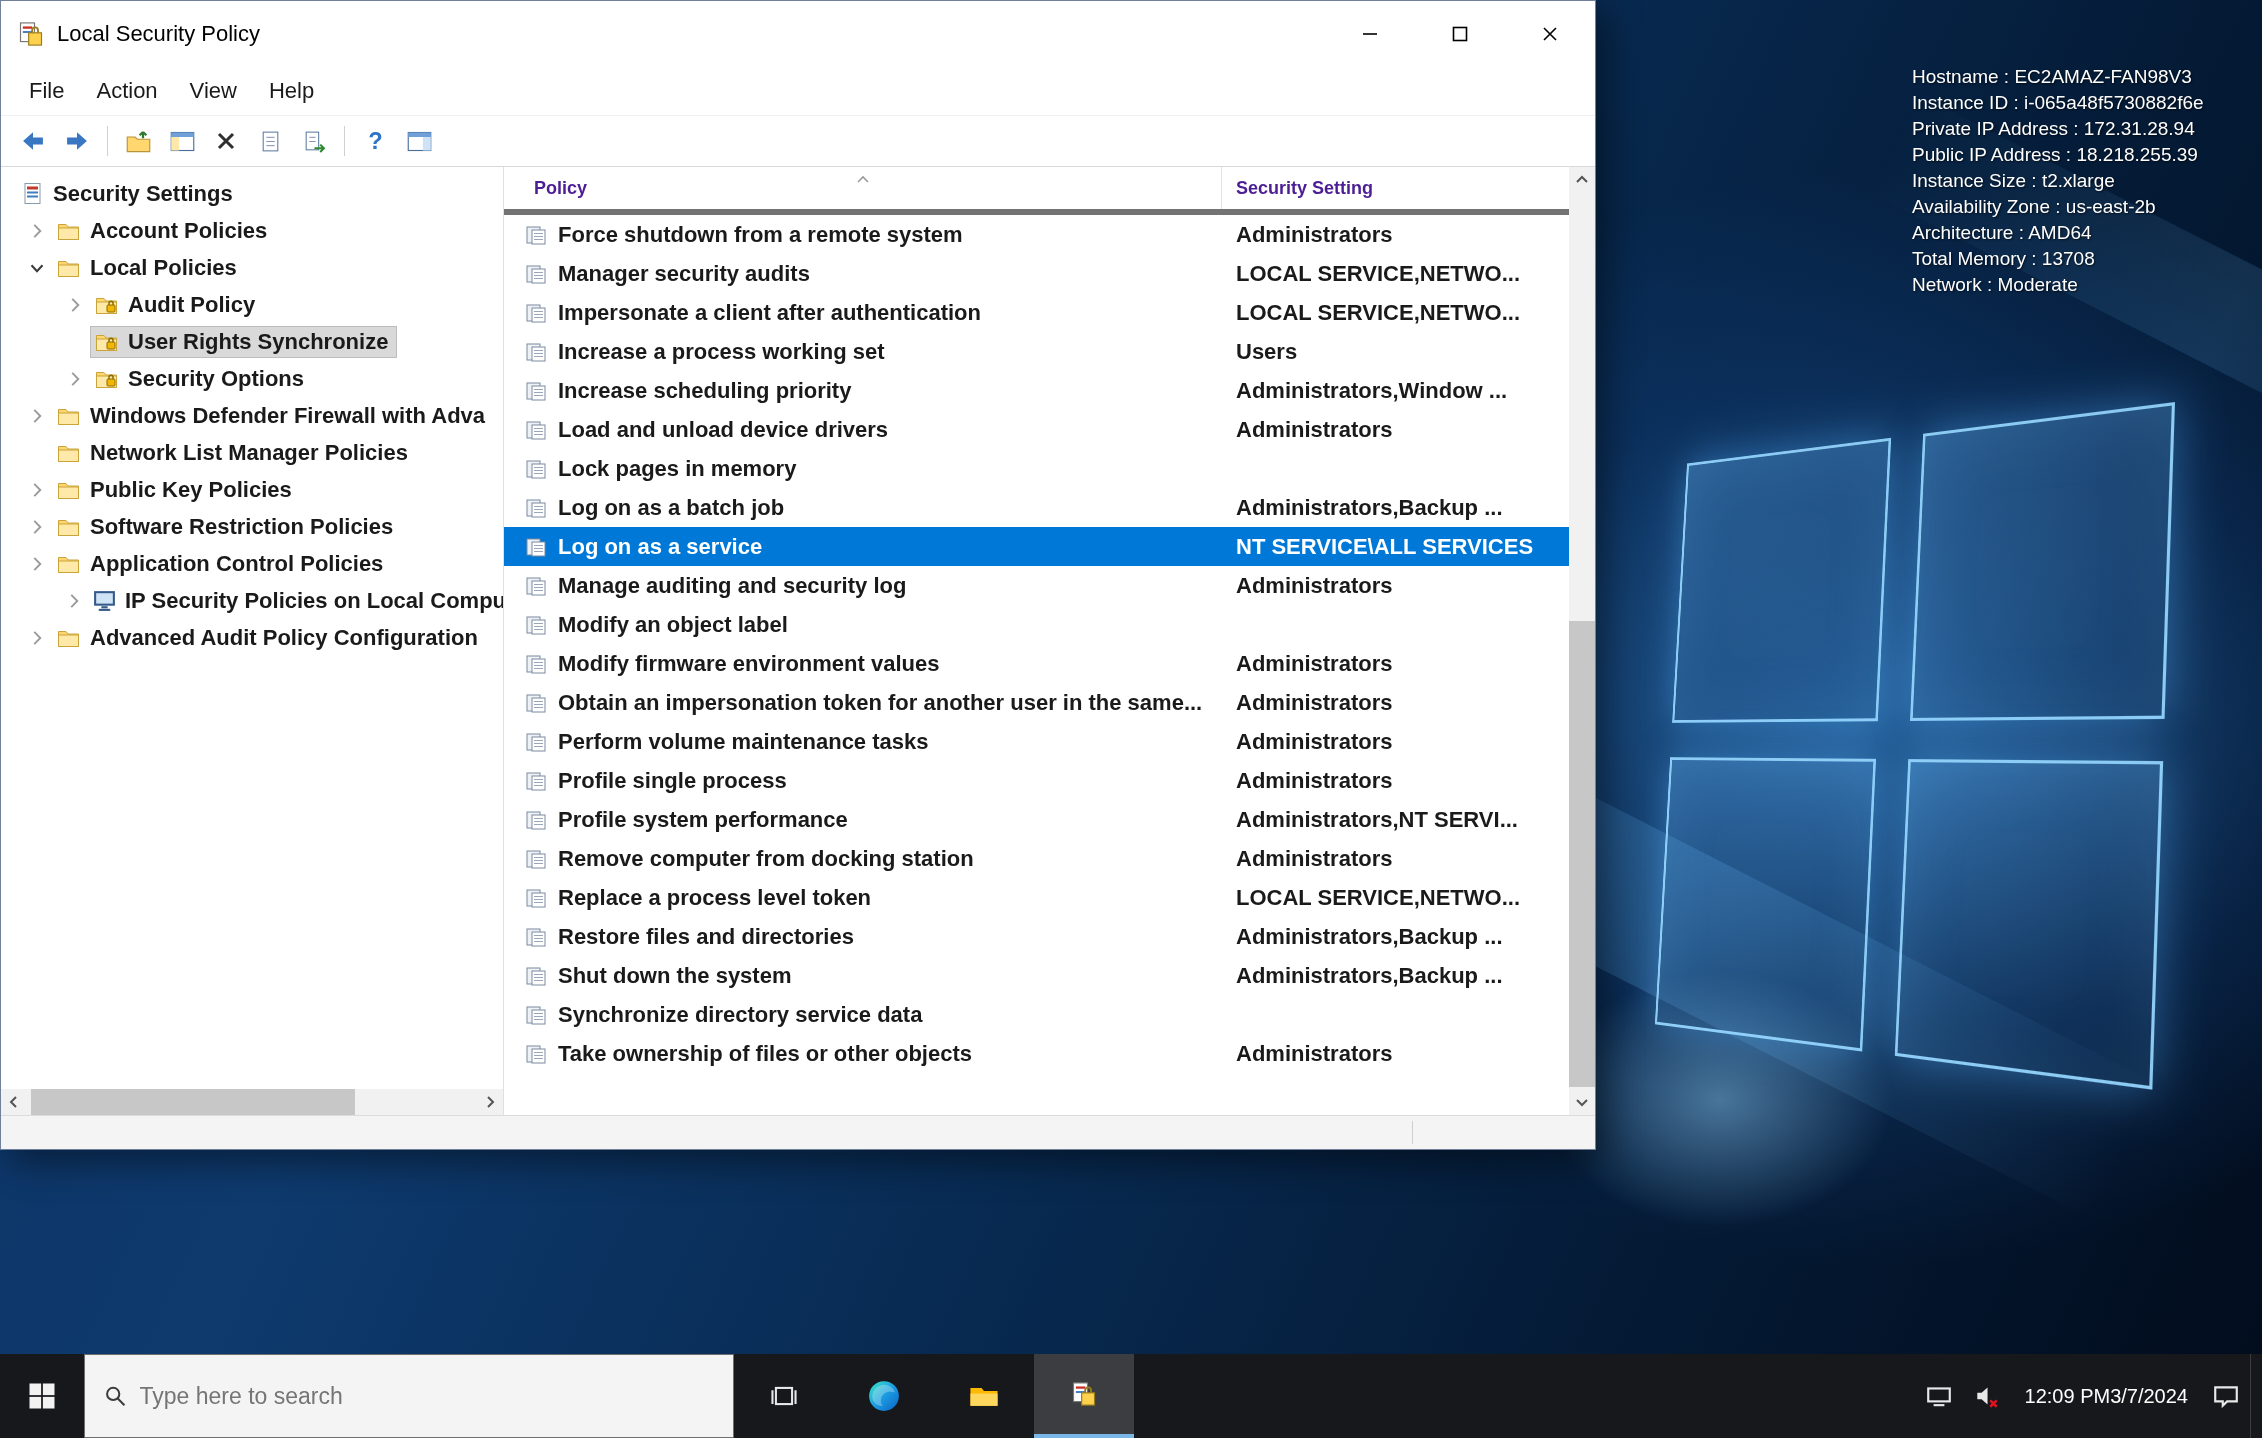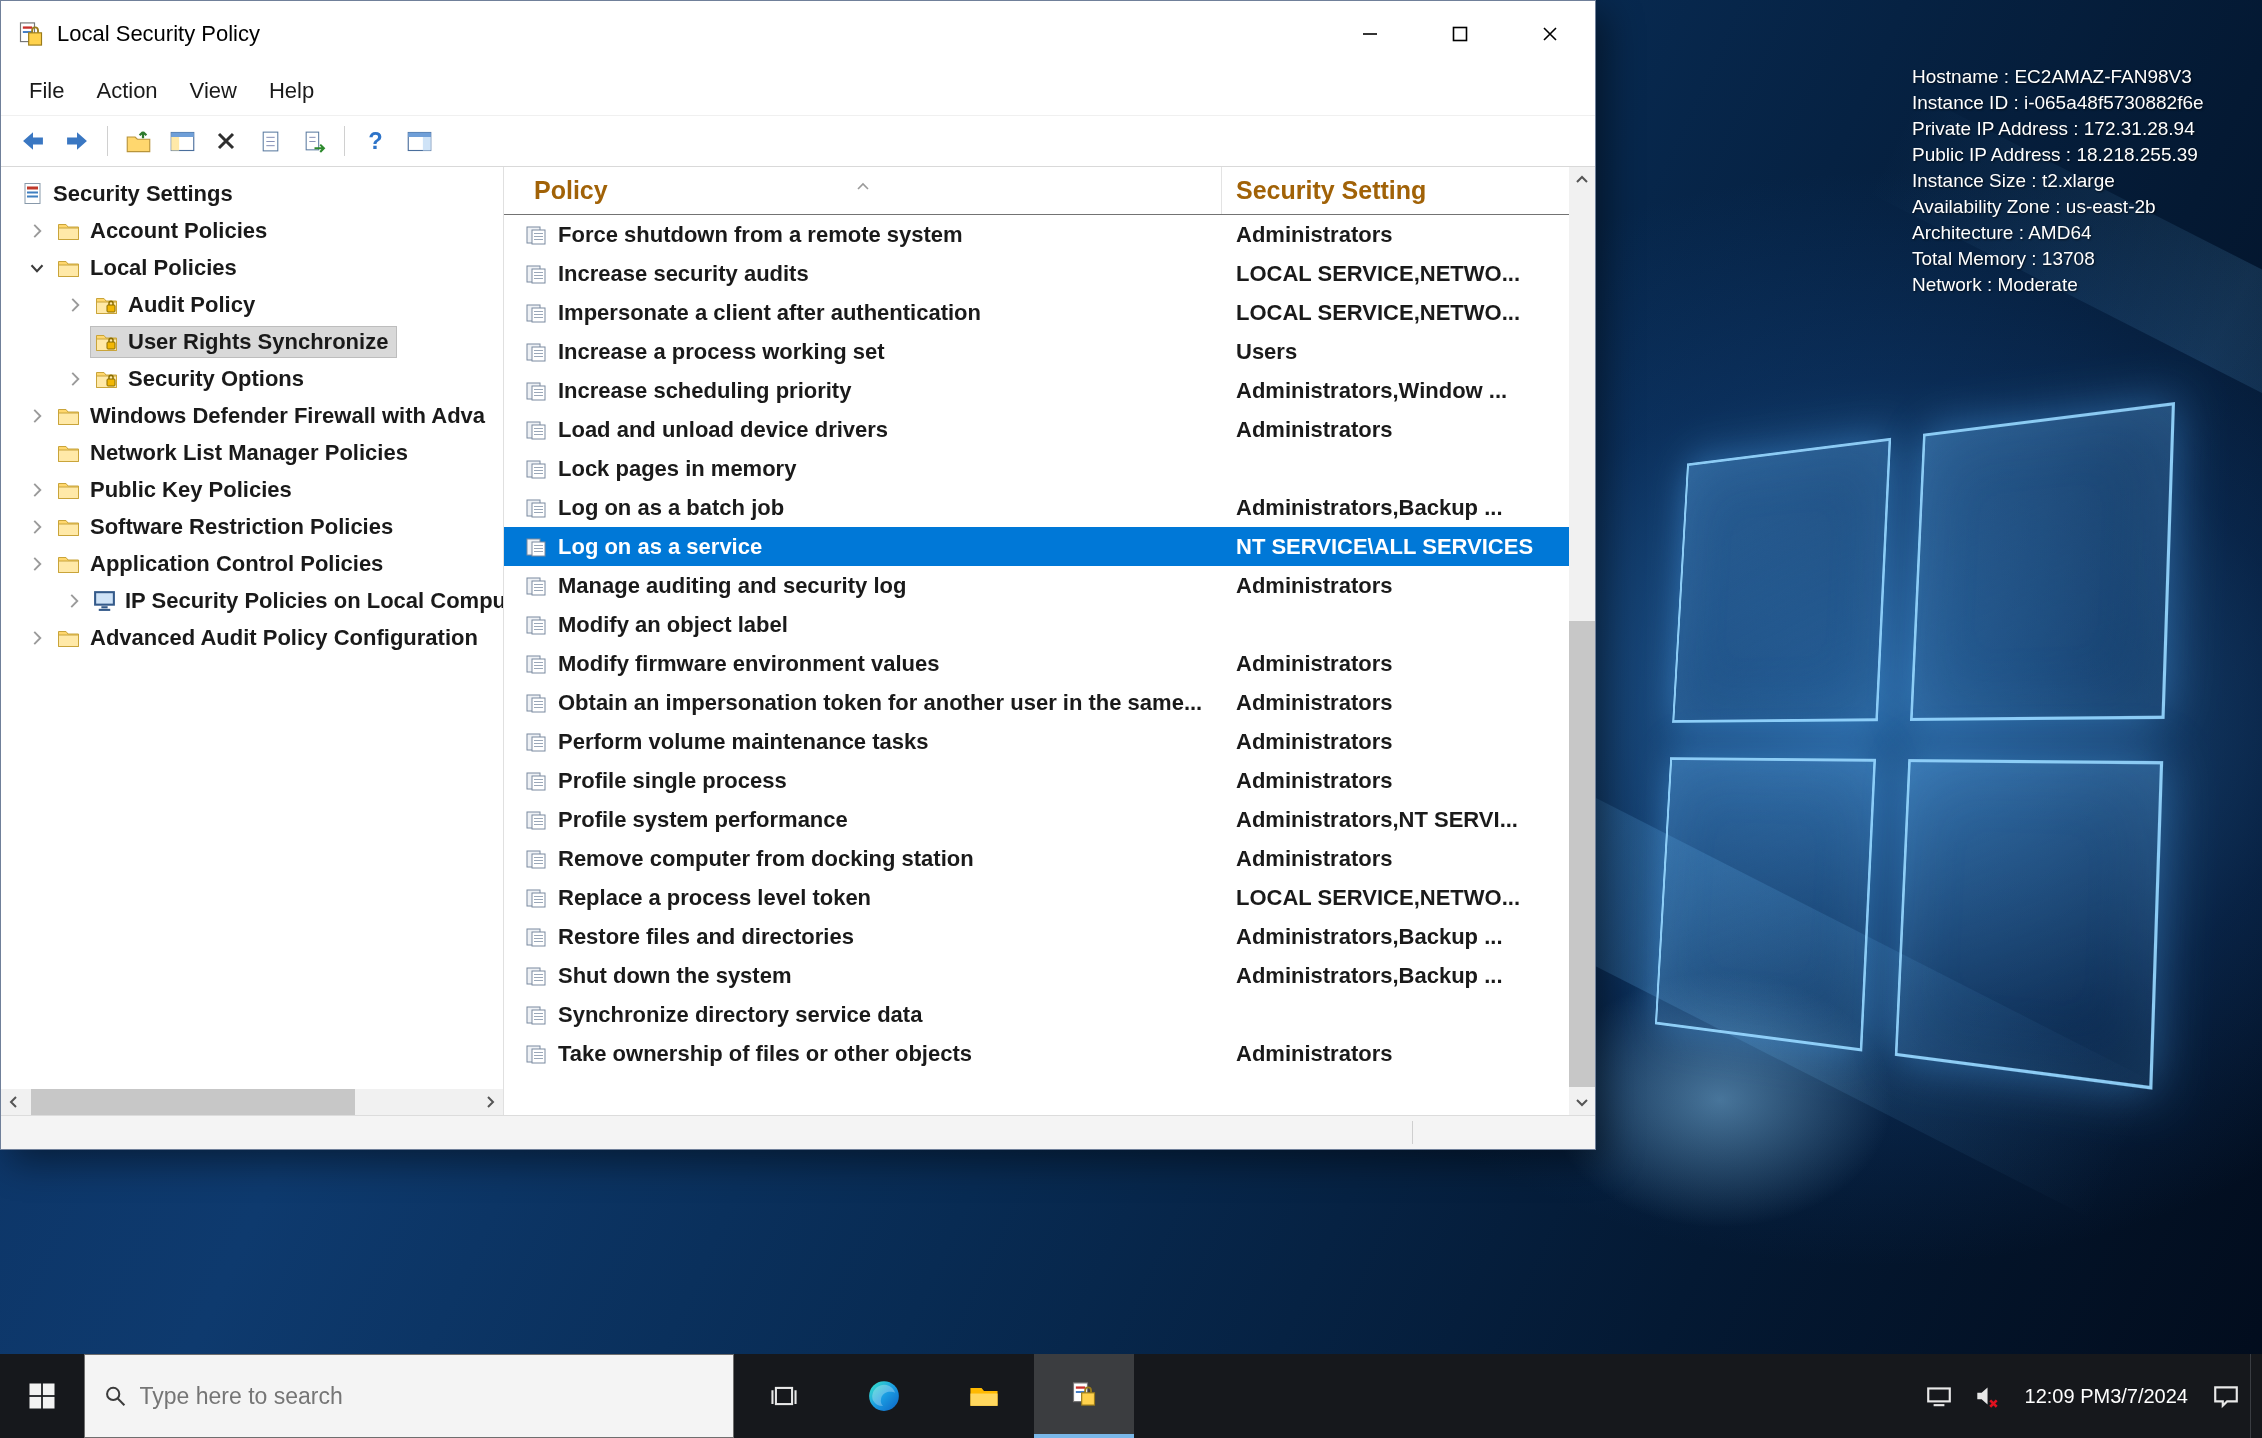--- a/index.html
+++ b/index.html
@@ -52,21 +52,21 @@
   .node.sel { background:#d9d9d9; outline:1px solid #bdbdbd; }
   .icon { display:inline-flex; align-items:center; justify-content:center; }
   .hscroll { position:absolute; left:0; right:0; bottom:0; height:26px; background:#f1f1f1; display:flex; }
   .hs-arrow { width:26px; height:26px; flex:none; display:flex; align-items:center; justify-content:center; }
   .hs-track { flex:1; position:relative; }
   .hs-thumb { position:absolute; left:4px; top:0; bottom:0; width:72%; background:#c7c7c7; }
 
   
   .list-pane { flex:1; display:flex; min-width:0; }
   .list-main { flex:1; display:flex; flex-direction:column; min-width:0; }
-  .list-header { height:48px; flex:none; display:flex; border-bottom:1px solid #737373; font-size:25px; color:#a16207; }
+  .list-header { height:48px; flex:none; display:flex; border-bottom:6px solid #737373; font-size:18px; color:#4c1d95; }
   .hdr-policy { width:718px; flex:none; position:relative; display:flex; align-items:center; padding-left:30px; border-right:1px solid #e3e3e3; }
   .hdr-setting { flex:1; display:flex; align-items:center; padding-left:14px; }
   .sort-glyph { position:absolute; left:50%; top:1px; transform:translateX(-50%); }
   .rows { flex:1; overflow:hidden; font-size:22px; }
   .list-row { height:39px; display:flex; align-items:center; }
   .cell-policy { width:718px; flex:none; display:flex; align-items:center; gap:10px; padding-left:20px; white-space:nowrap; overflow:hidden; }
   .cell-setting { flex:1; padding-left:14px; white-space:nowrap; overflow:hidden; }
   .list-row.selected { background:#0078d7; color:#ffffff; }
 
   
@@ -495,21 +495,21 @@
               <div class="cell-policy">
                 <span class="icon">
                   <svg width="24" height="26" viewBox="0 0 24 24">
                     <rect x="3" y="4" width="13" height="16" fill="#eef1f5" stroke="#7a8aa0"></rect>
                     <rect x="8" y="7" width="13" height="14" fill="#ffffff" stroke="#7a8aa0"></rect>
                     <line x1="10" y1="10.5" x2="19" y2="10.5" stroke="#9aa7b8"></line>
                     <line x1="10" y1="13.5" x2="19" y2="13.5" stroke="#9aa7b8"></line>
                     <line x1="10" y1="16.5" x2="19" y2="16.5" stroke="#9aa7b8"></line>
                   </svg>
                 </span>
-                <span>Increase security audits</span>
+                <span>Manager security audits</span>
               </div>
               <div class="cell-setting">LOCAL SERVICE,NETWO...</div>
             </div>
             <div class="list-row">
               <div class="cell-policy">
                 <span class="icon">
                   <svg width="24" height="26" viewBox="0 0 24 24">
                     <rect x="3" y="4" width="13" height="16" fill="#eef1f5" stroke="#7a8aa0"></rect>
                     <rect x="8" y="7" width="13" height="14" fill="#ffffff" stroke="#7a8aa0"></rect>
                     <line x1="10" y1="10.5" x2="19" y2="10.5" stroke="#9aa7b8"></line>

